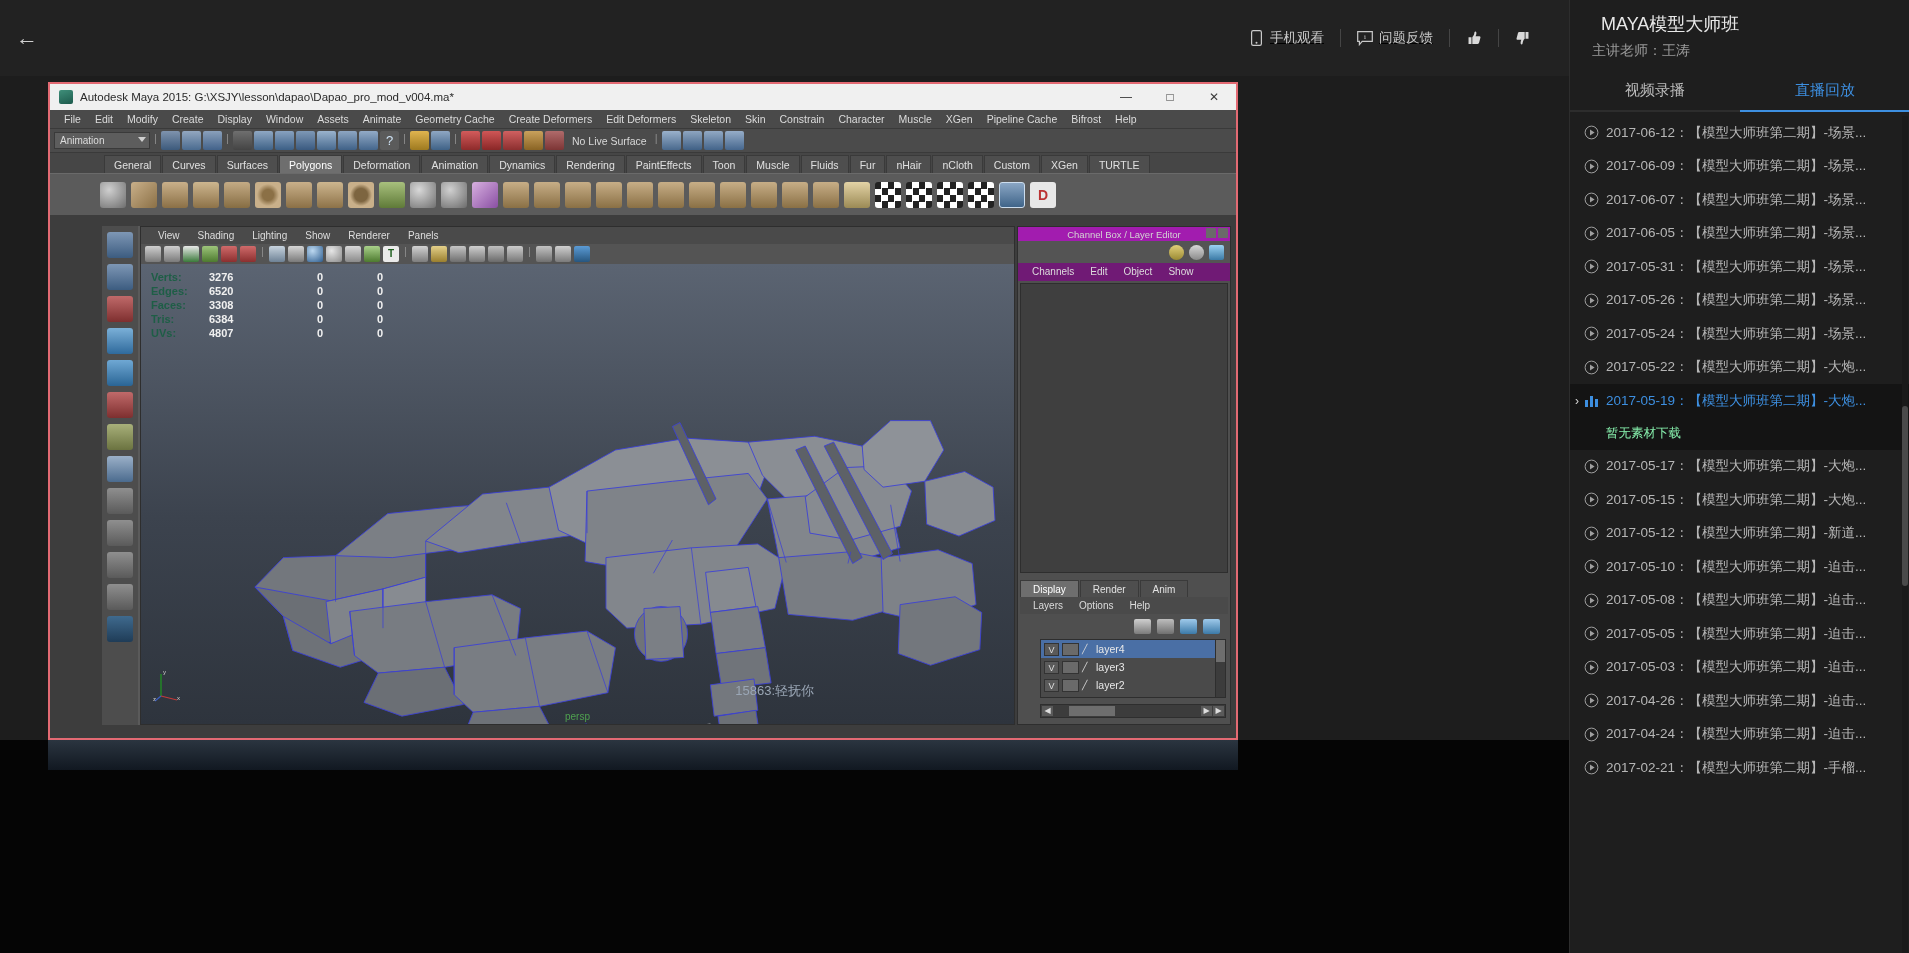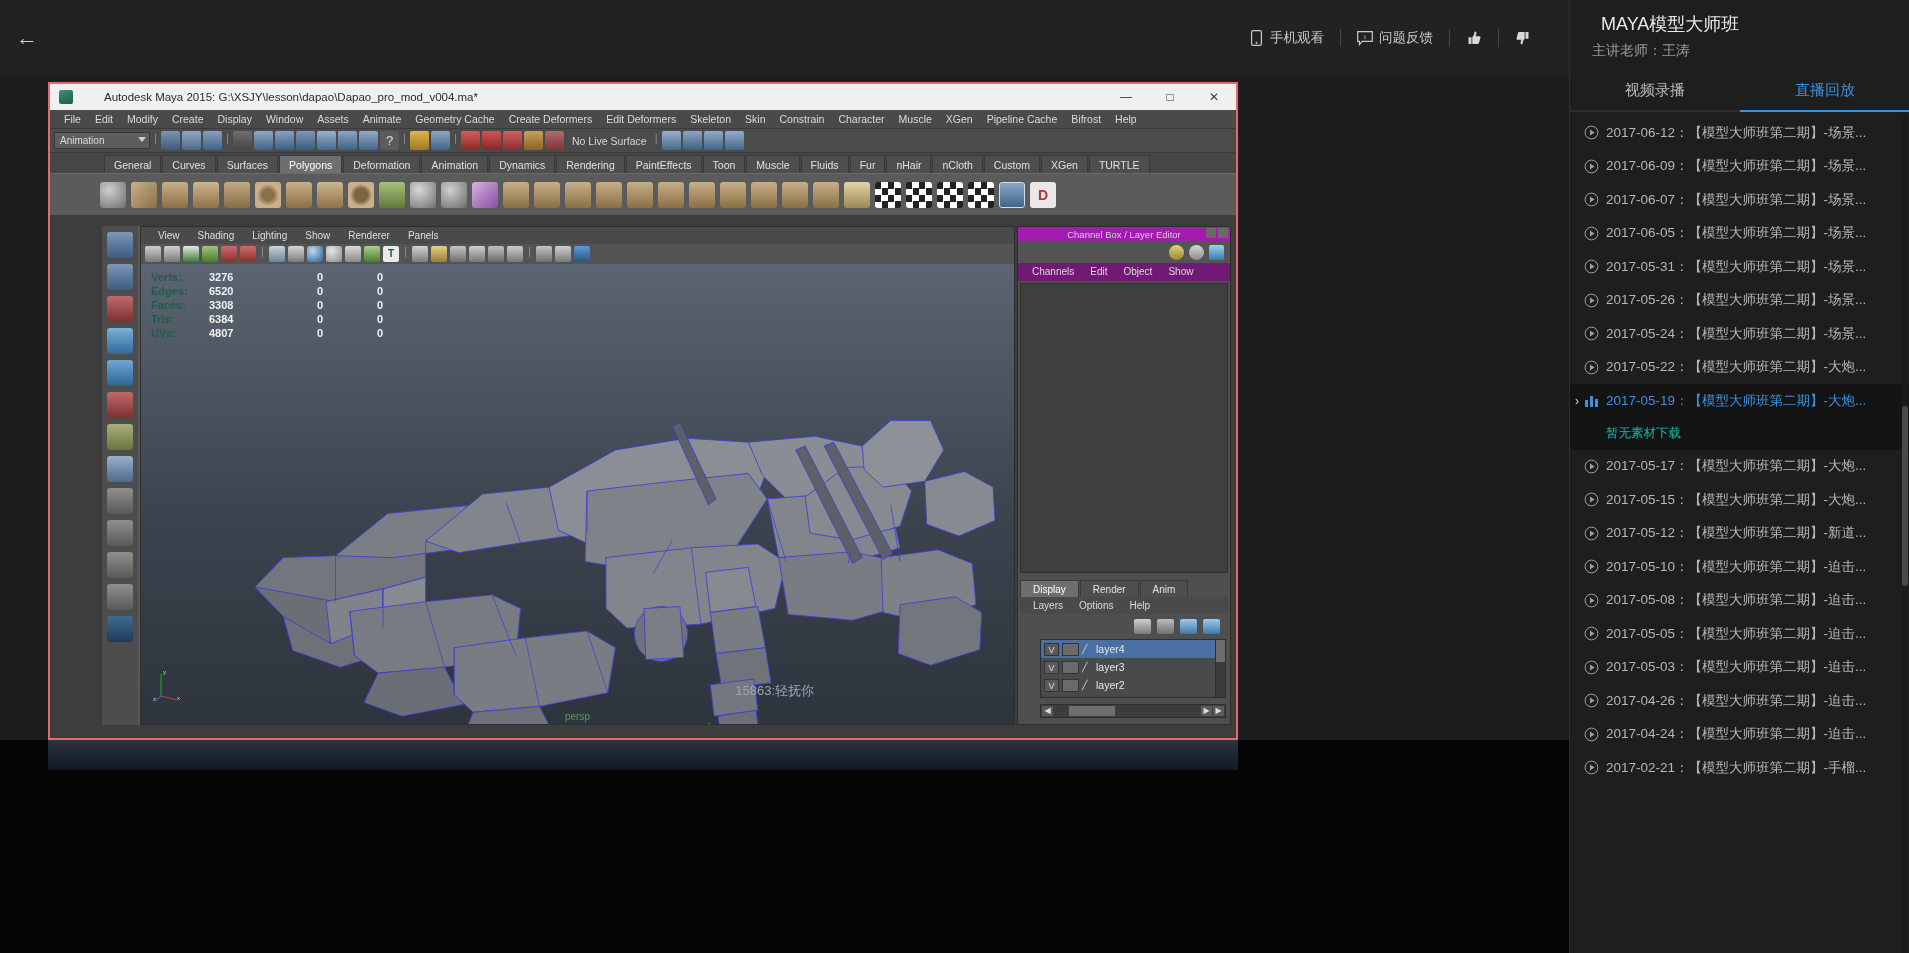--- a/index.html
+++ b/index.html
@@ -15,31 +15,31 @@
 
   
   #header { position:absolute; left:0; top:0; width:1569px; height:76px;
     background:#222222; }
   #backBtn { position:absolute; left:10px; top:22px; width:34px; height:32px;
     color:#cfcfcf; font-size:22px; line-height:32px; text-align:center; cursor:pointer; }
   #pageTitle { position:absolute; left:46px; top:22px; height:32px; line-height:32px;
     color:#e6e6e6; font-size:22px; white-space:nowrap; letter-spacing:.5px; }
 
   #hdrActions { position:absolute; right:22px; top:22px; height:32px;
-    display:flex; align-items:center; gap:0px; }
+    display:flex; align-items:center; gap:0px;text-decoration:underline; }
   .hdrItem { display:flex; align-items:center; gap:6px; padding:0 16px;
     color:#c9c9c9; font-size:13.5px; cursor:pointer; height:22px; }
   .hdrSep { width:1px; height:18px; background:#454545; }
   .hdrIcon { display:inline-flex; width:16px; height:17px; align-items:center; justify-content:center; }
 
   
   #maya { position:absolute; left:48px; top:82px; width:1190px; height:658px;
     background:#3d3d3d; border:2px solid #e36a73; }
   #mayaTitle { position:relative; height:26px; background:#f0f0f0;
-    display:flex; align-items:center;gap:24px; }
+    display:flex; align-items:center; }
   #mayaTitle .tIcon { width:14px; height:14px; margin:0 7px 0 9px;
     background:linear-gradient(160deg,#3f8f7a,#1d5a4c); border-radius:2px; }
   #mayaTitle .tTxt { color:#2a2a2a; font-size:11.5px; white-space:nowrap; }
   #mayaTitle .winBtns { position:absolute; right:0; top:0; height:26px; display:flex; }
   #mayaTitle .winBtns div { width:44px; height:26px; display:flex;
     align-items:center; justify-content:center; color:#3a3a3a; font-size:12px; cursor:pointer; }
 
   #mayaMenu { height:19px; background:#4a4a4a; display:flex; align-items:center;
     padding-left:7px; border-bottom:1px solid #3a3a3a; }
   #mayaMenu span { color:#dcdcdc; font-size:10.5px; padding:0 7px; cursor:pointer;
@@ -152,21 +152,21 @@
 
   #sbList { position:absolute; left:0; top:116px; width:340px; bottom:0; overflow:hidden; }
   .sbItem { position:relative; height:33.5px; display:flex; align-items:center;
     padding-left:36px; color:#b6b6b6; font-size:13.5px; cursor:pointer; white-space:nowrap; }
   .sbItem .pic { position:absolute; left:14px; top:9px; width:15px; height:15px; }
   .sbItem.active { background:#141414; color:#3d8fe0; }
   .sbItem.active .txt { color:#3d8fe0; }
   .sbItem .txt { overflow:hidden; text-overflow:ellipsis; max-width:280px; }
   .sbChevron { position:absolute; left:0; top:0; width:14px; height:33.5px;
     color:#d6d6d6; font-size:12px; display:flex; align-items:center; justify-content:center; }
-  .sbNote { height:32px; background:#141414; color:#14b8a6; font-size:12.5px;
+  .sbNote { height:32px; background:#141414; color:#86efac; font-size:12.5px;
     display:flex; align-items:center; padding-left:36px; }
   #sbScrollbar { position:absolute; right:1px; top:116px; bottom:0; width:6px; background:#1a1a1a; }
   #sbScrollbar .thumb { position:absolute; left:0; top:290px; width:6px; height:180px;
     background:#4a4a4a; border-radius:3px; }
 </style>
 </head>
 <body>
 
 <div id="page">
 

